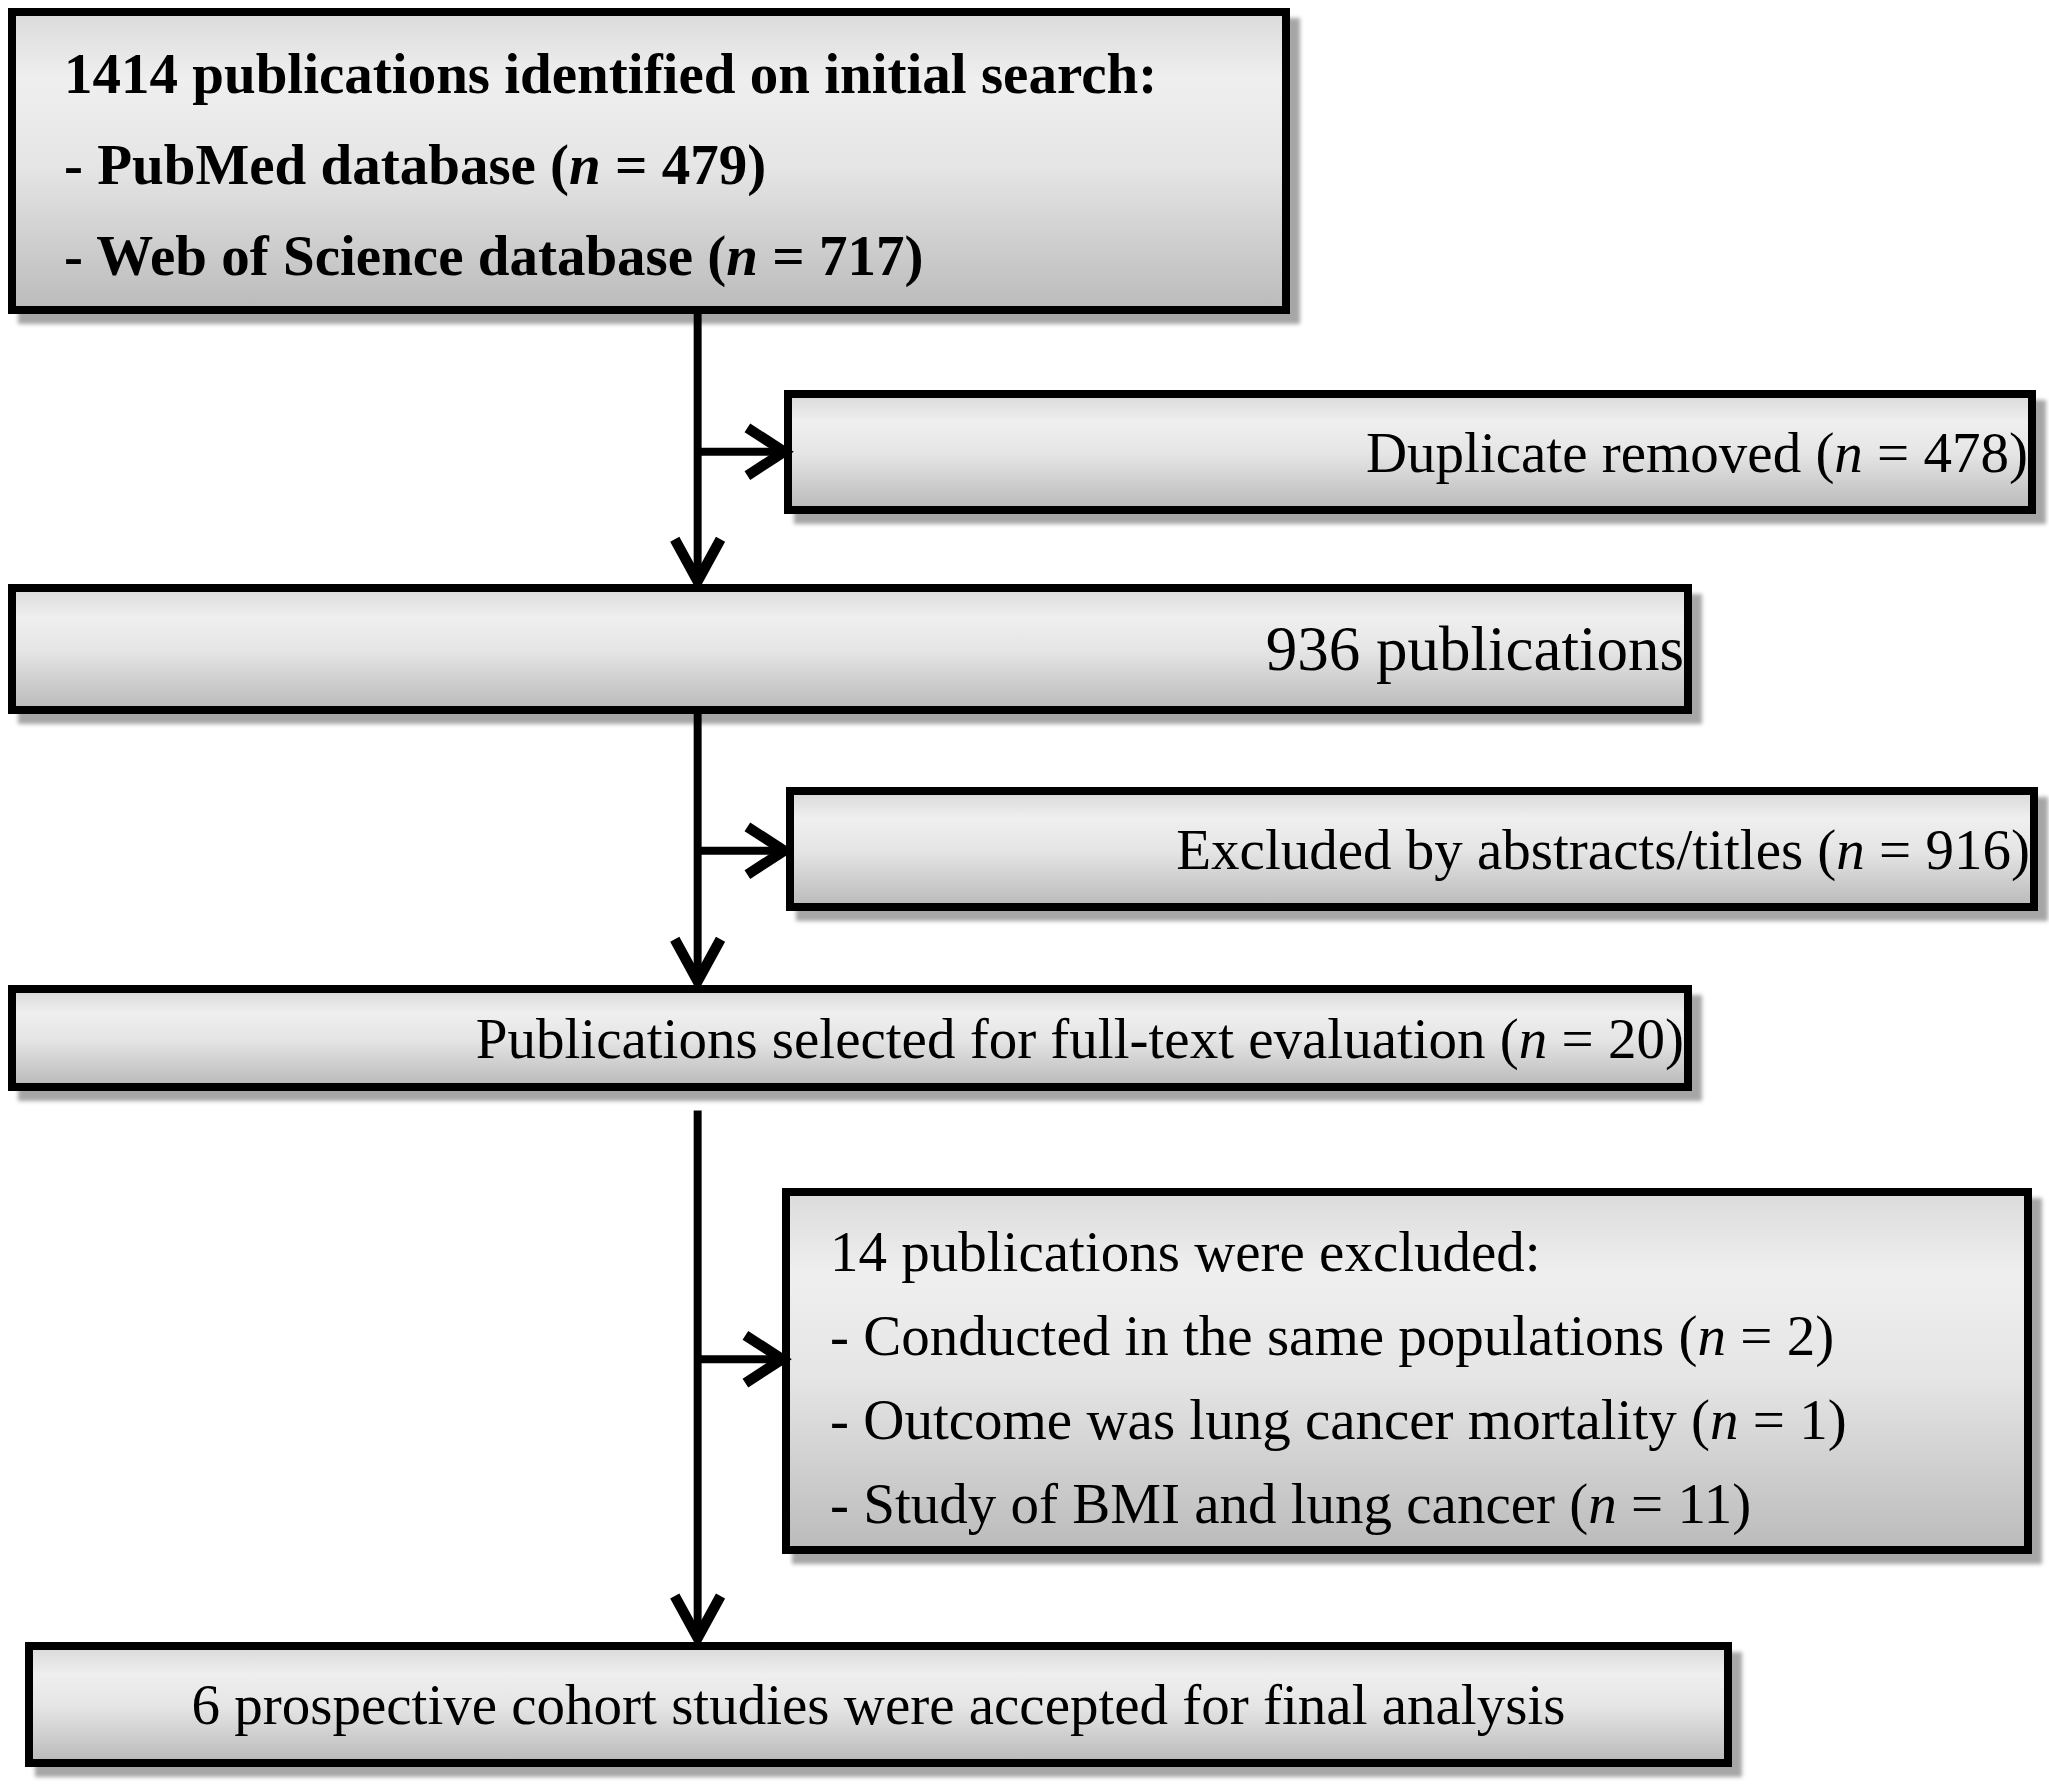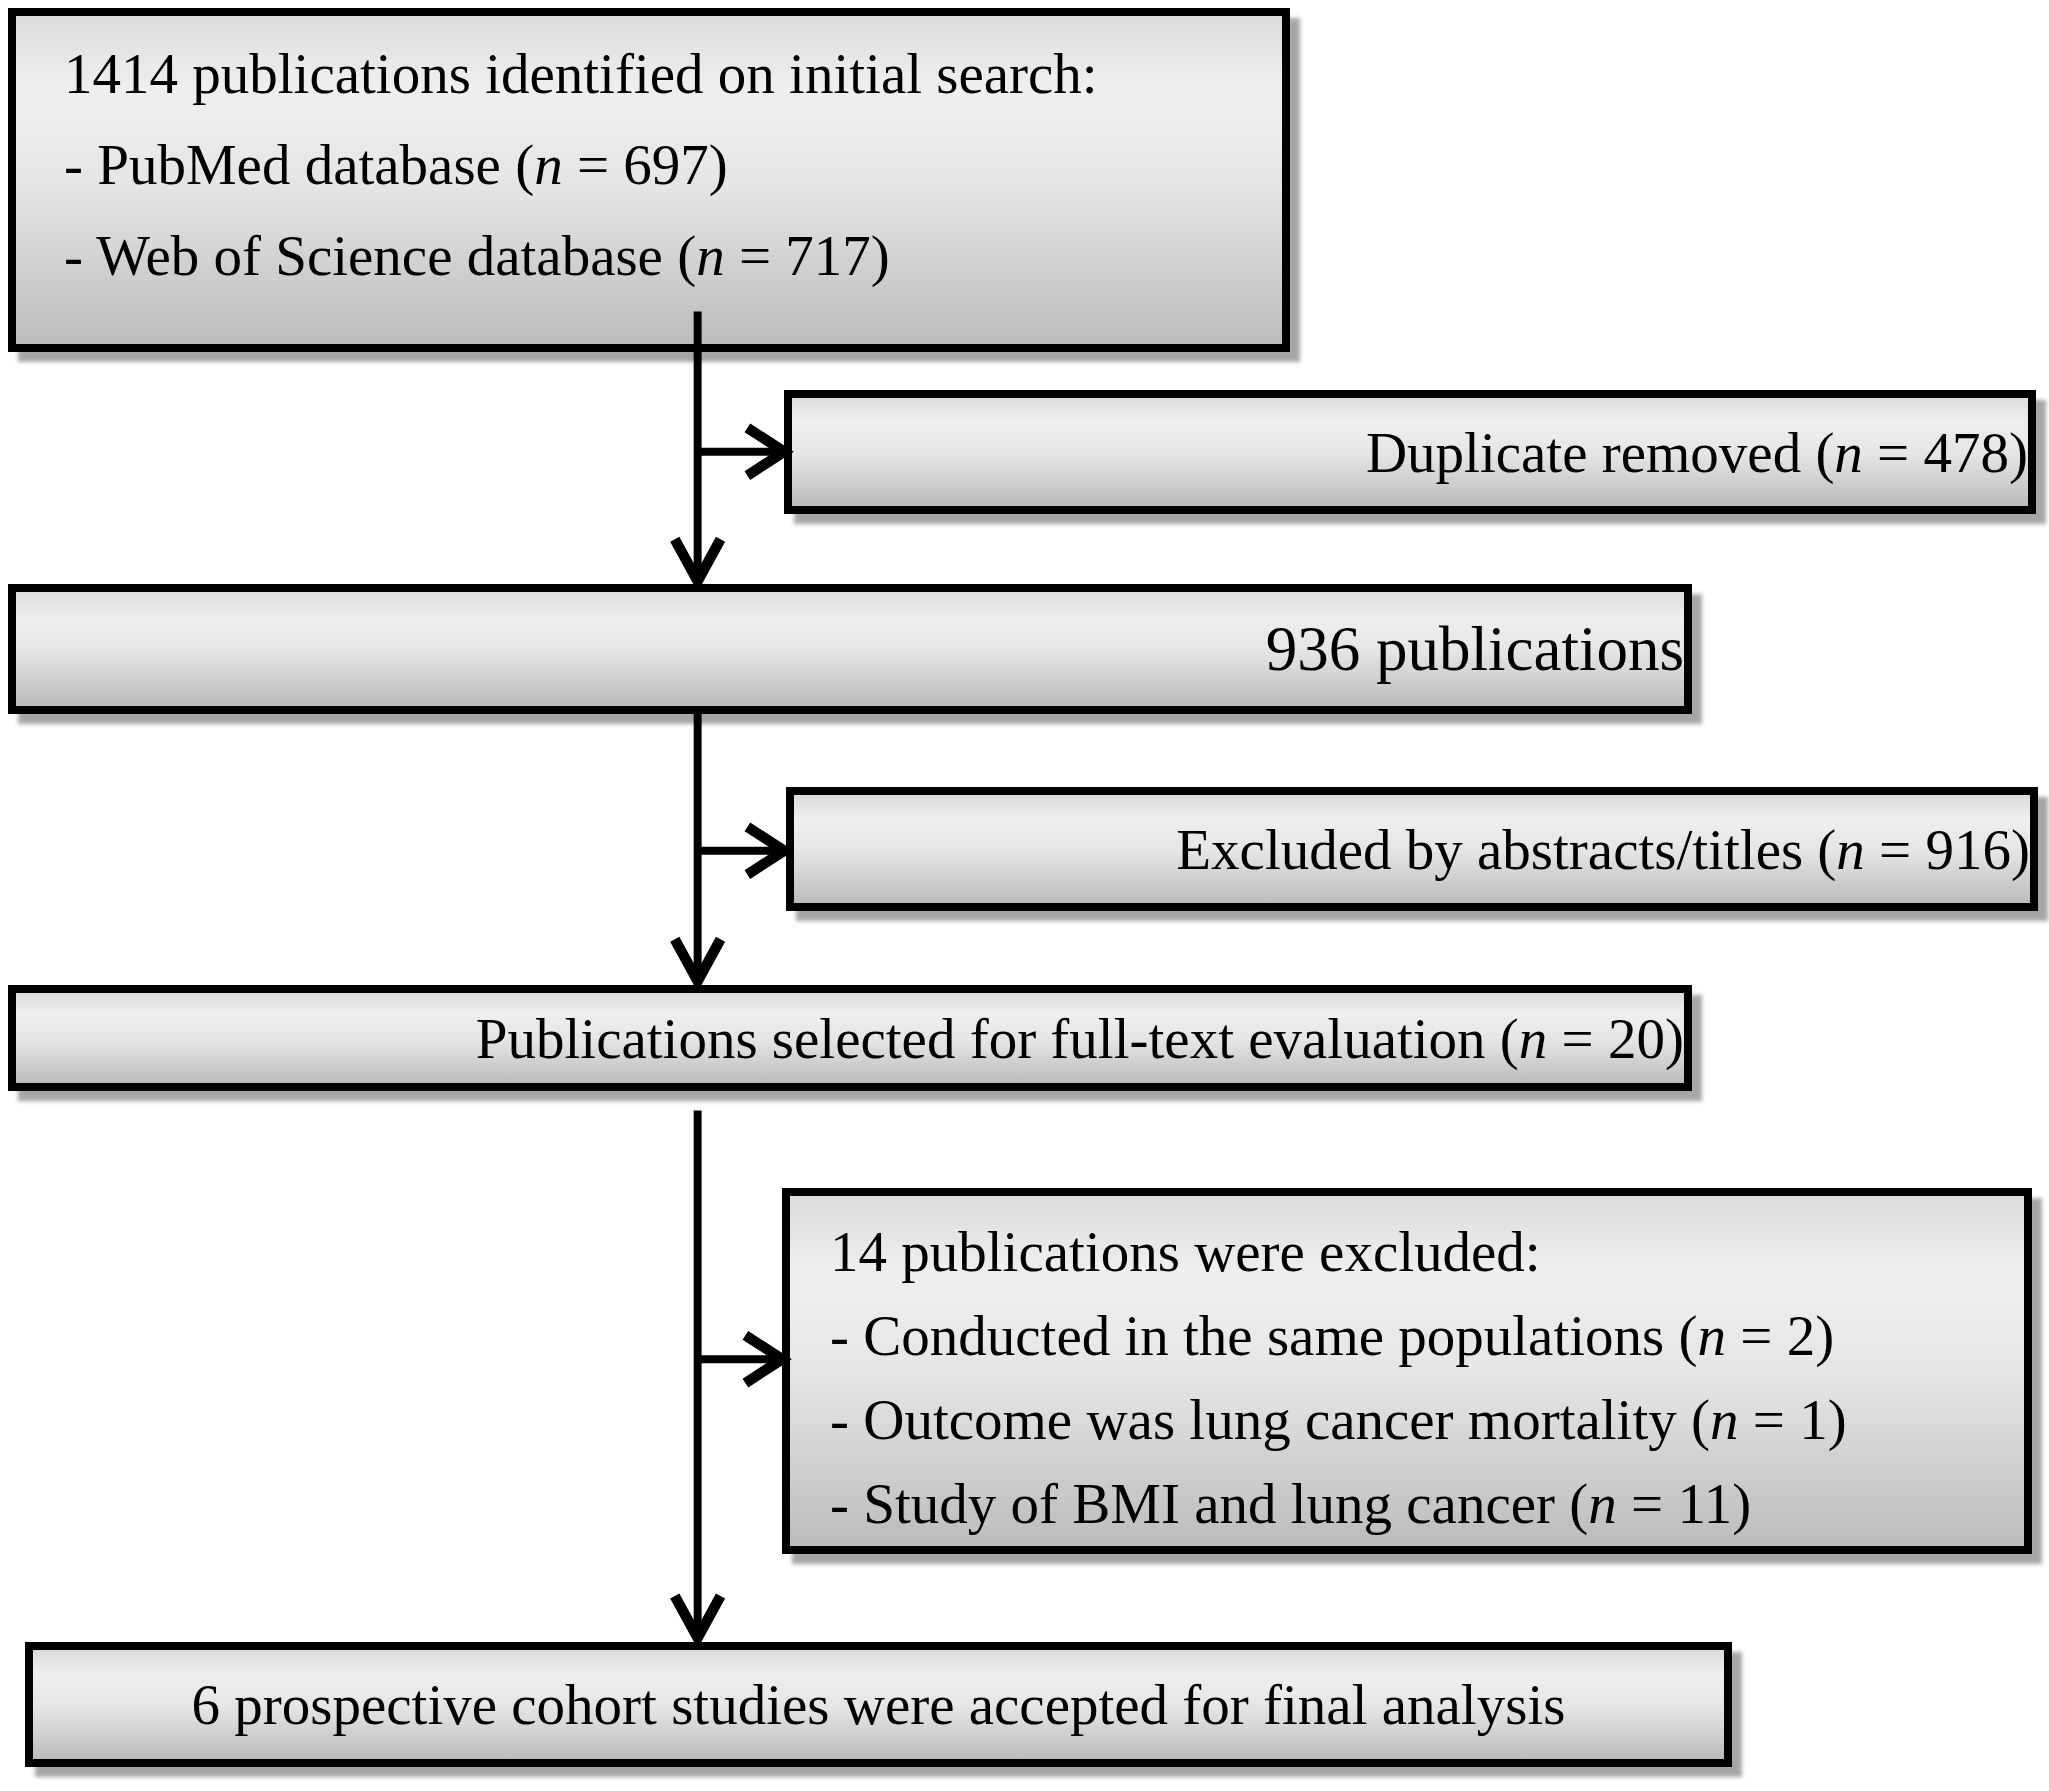--- a/index.html
+++ b/index.html
@@ -21,22 +21,22 @@
       var(--c-fill_light,#efefef) 22%,
       var(--c-fill_mid,#e5e5e5) 52%,
       var(--c-fill_dark,#bcbcbc) 100%);
     box-shadow:10px 10px 4px var(--c-shadow,rgba(0,0,0,0.35));
   }
   .tline{white-space:nowrap;}
   .seg{display:inline;}
   .seg.it{font-style:italic;}
   .vcenter{display:flex;flex-direction:column;justify-content:center;align-items:flex-end;}
   
-  #box-initial{left:8px;top:8px;width:1282px;height:344px;
-    font-size:57px;line-height:91px;padding:12px 10px 0 48px;}
+  #box-initial{left:8px;top:8px;width:1282px;height:306px;
+    font-size:57px;line-height:91px;padding:12px 10px 0 48px;font-weight:bold;}
   #box-duplicate{left:784px;top:390px;width:1252px;height:124px;
     font-size:57px;padding-left:38px;}
   #box-936{left:8px;top:584px;width:1684px;height:130px;
     font-size:63px;padding-left:22px;}
   #box-excluded{left:786px;top:787px;width:1252px;height:124px;
     font-size:57px;padding-left:63px;}
   #box-fulltext{left:8px;top:985px;width:1684px;height:106px;
     font-size:57px;padding-left:44px;}
   #box-14pub{left:782px;top:1188px;width:1250px;height:366px;
     font-size:57px;line-height:84px;padding:14px 10px 0 40px;}
@@ -69,21 +69,21 @@
     <g>
       <path class="cline" d="M701 1116 V1646"></path>
       <path class="cline" d="M701 1366 H781"></path>
       <path class="chev" d="M678 1604 L701 1646 L724 1604"></path>
       <path class="chev" d="M749 1342 L786 1366 L749 1390"></path>
     </g>
   </svg>
 
   <div id="box-initial" class="box">
       <div class="tline"><span class="seg">1414 publications identified on initial search:</span></div>
-      <div class="tline"><span class="seg">- PubMed database (</span><span class="seg it">n</span><span class="seg"> = 697)</span></div>
+      <div class="tline"><span class="seg">- PubMed database (</span><span class="seg it">n</span><span class="seg"> = 479)</span></div>
       <div class="tline"><span class="seg">- Web of Science database (</span><span class="seg it">n</span><span class="seg"> = 717)</span></div>
     </div>
 
   <div id="box-duplicate" class="box vcenter">
       <div class="tline"><span class="seg">Duplicate removed (</span><span class="seg it">n</span><span class="seg"> = 478)</span></div>
     </div>
 
   <div id="box-936" class="box vcenter">
       <div class="tline"><span class="seg">936 publications</span></div>
     </div>

